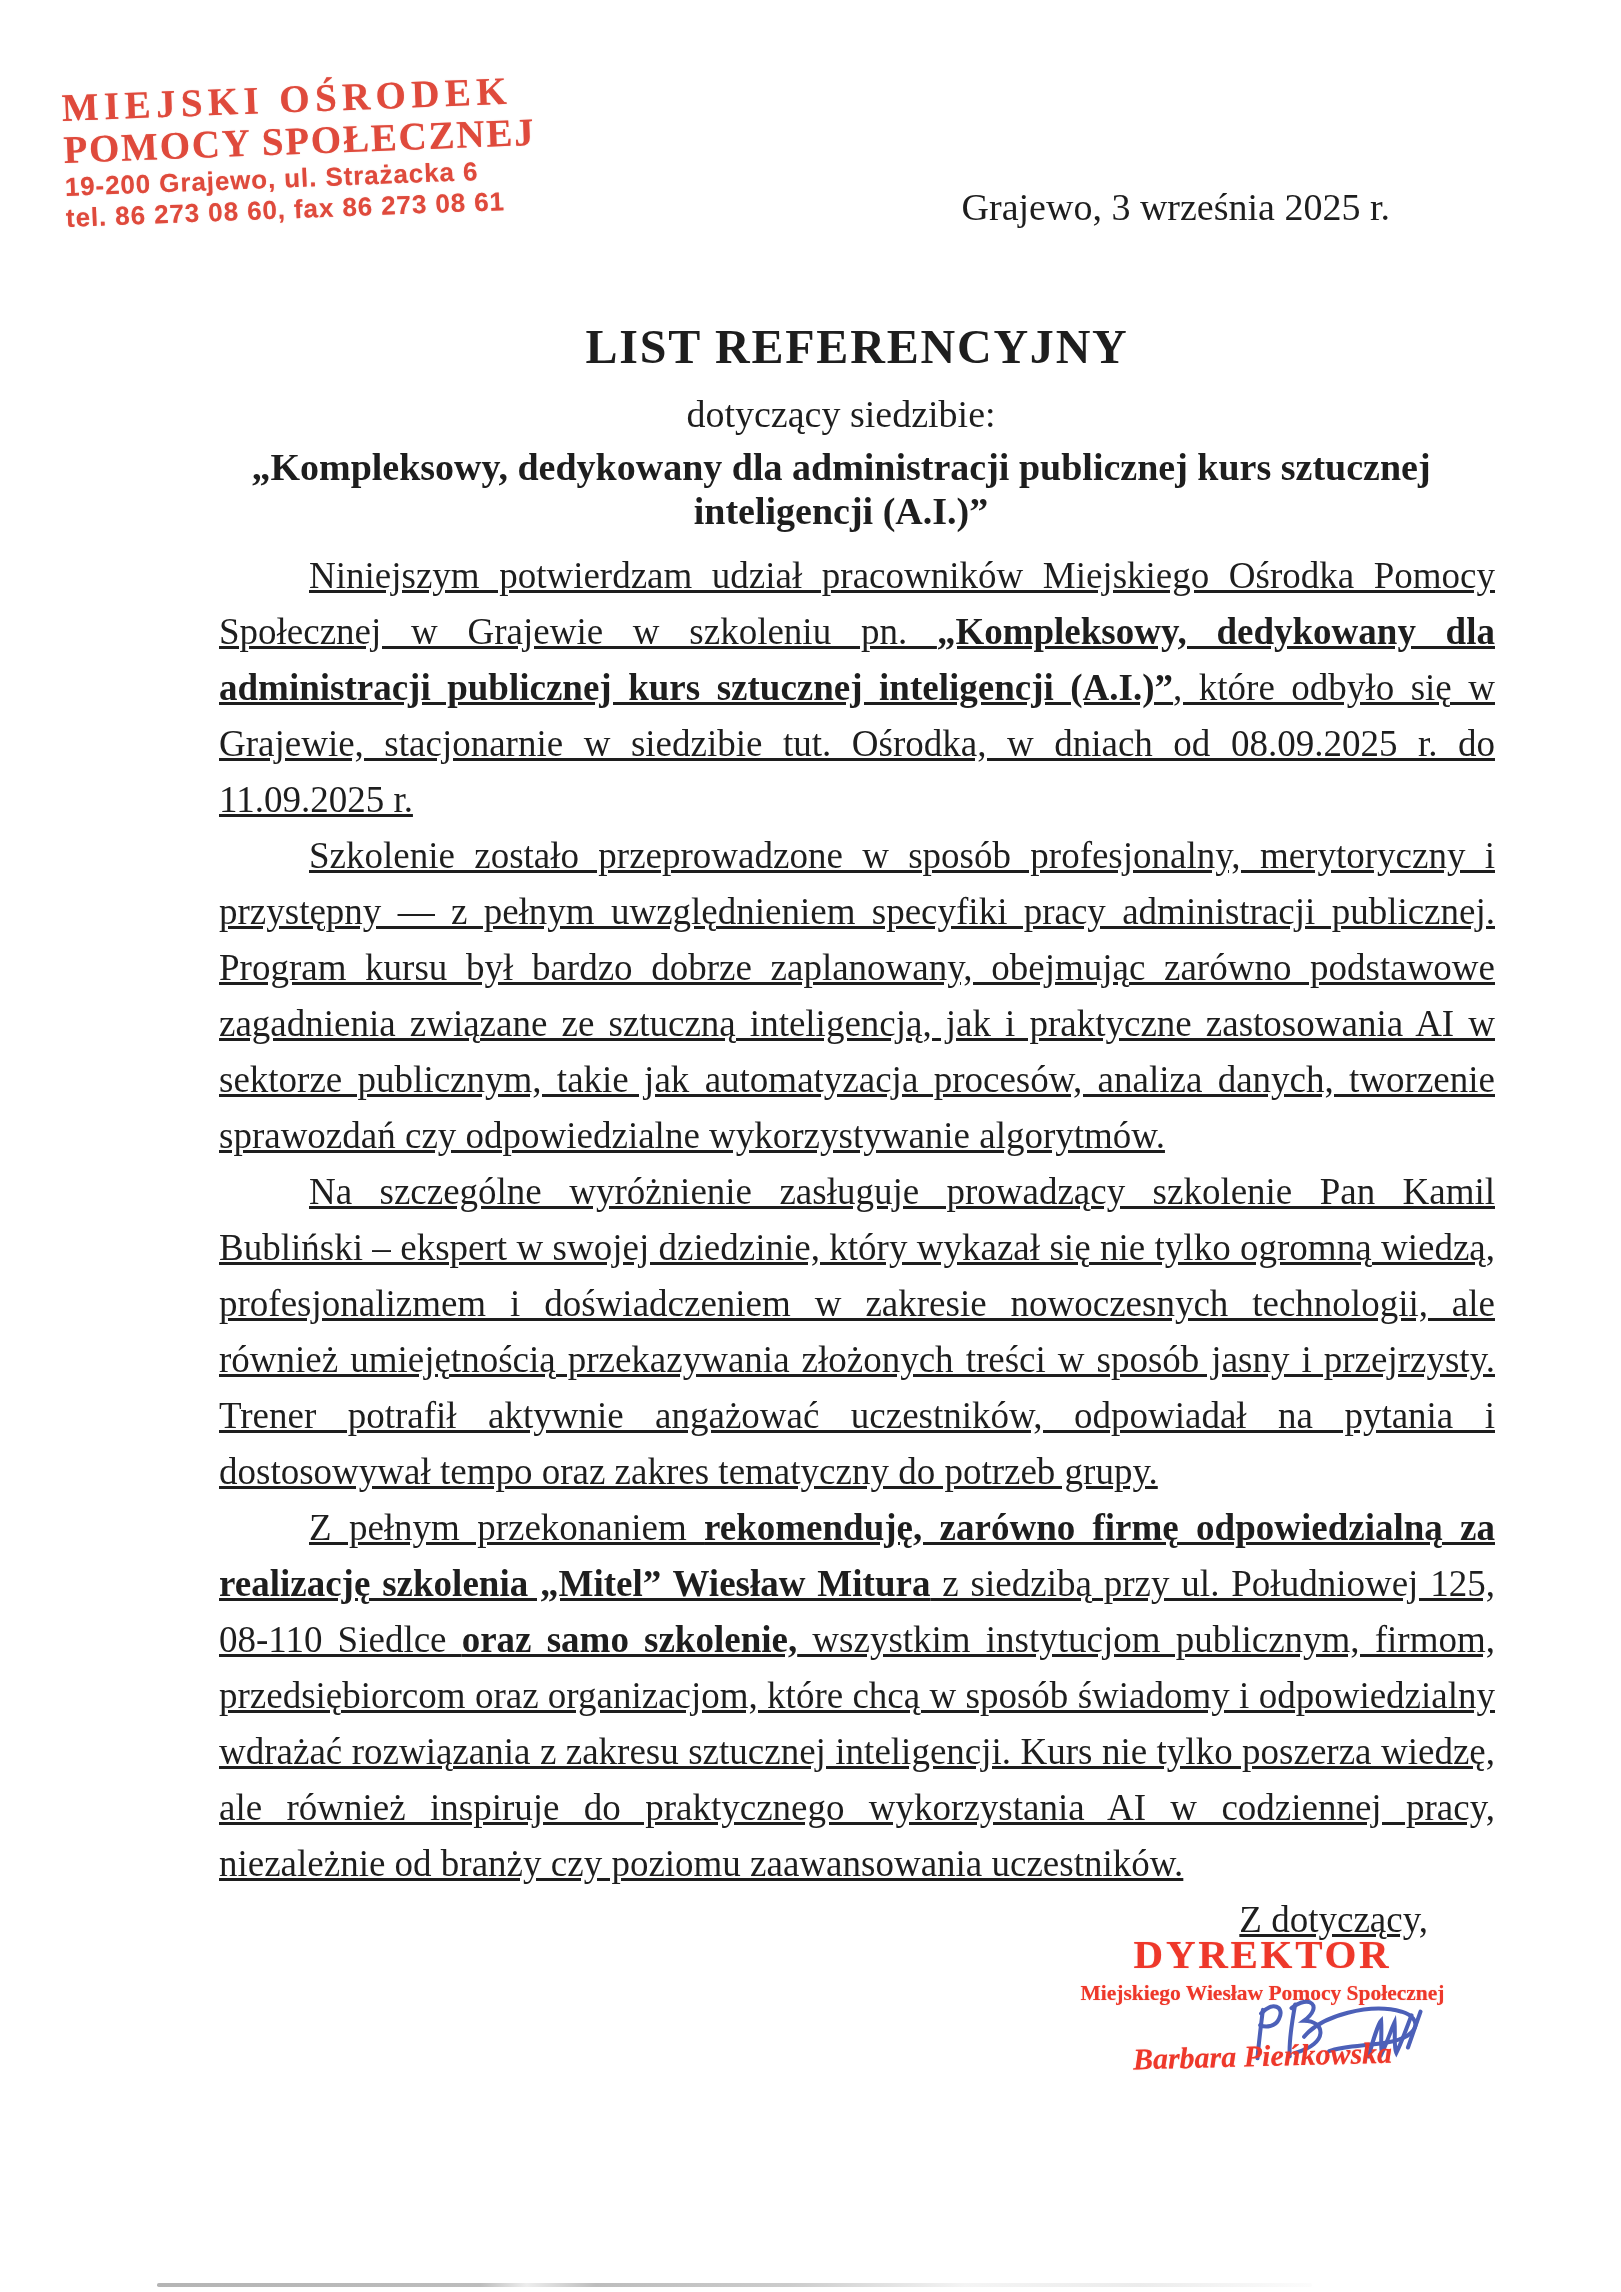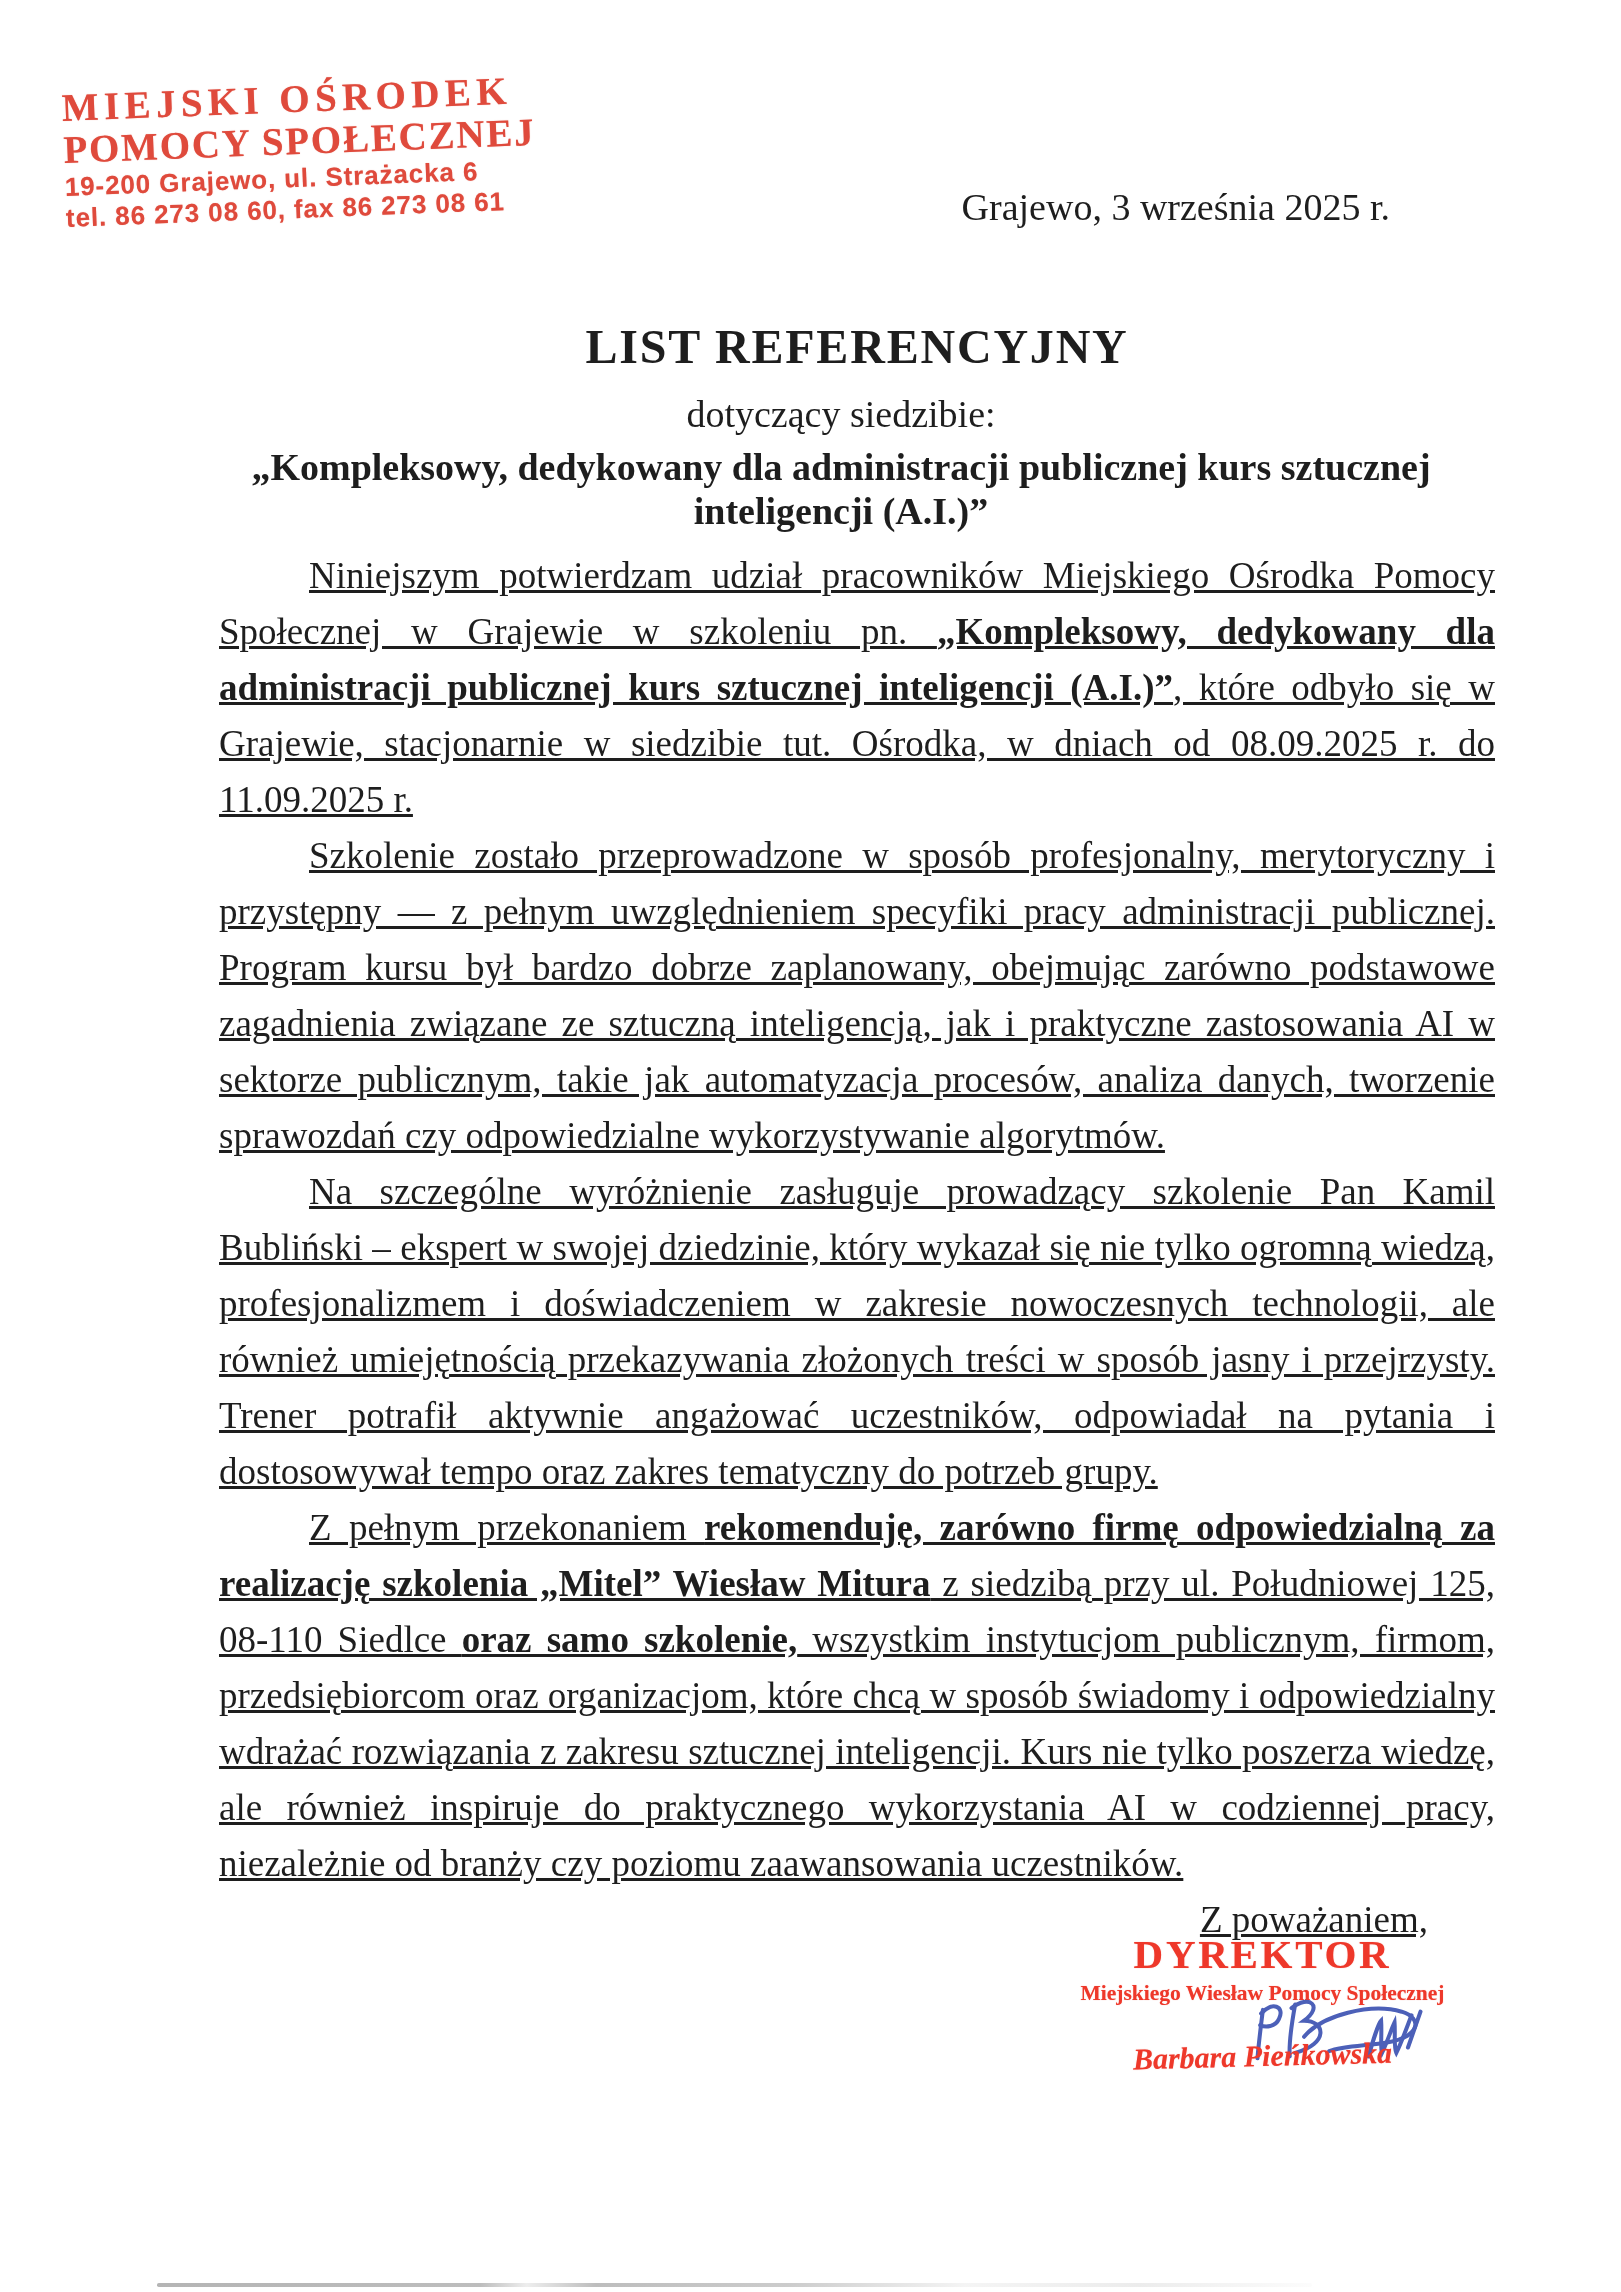--- a/index.html
+++ b/index.html
@@ -151,21 +151,21 @@
   <div class="content">
     <h1 class="title">LIST REFERENCYJNY</h1>
     <div class="subtitle">dotyczący siedzibie:</div>
     <div class="training-name">„Kompleksowy, dedykowany dla administracji publicznej kurs sztucznej inteligencji (A.I.)”</div>
 
     <div class="body-text">
       <p><span>Niniejszym potwierdzam udział pracowników Miejskiego Ośrodka Pomocy Społecznej w Grajewie w szkoleniu pn. </span><span style="font-weight: bold;">„Kompleksowy, dedykowany dla administracji publicznej kurs sztucznej inteligencji (A.I.)”</span><span>, które odbyło się w Grajewie, stacjonarnie w siedzibie tut. Ośrodka, w dniach od 08.09.2025 r. do 11.09.2025 r.</span></p>
       <p><span>Szkolenie zostało przeprowadzone w sposób profesjonalny, merytoryczny i przystępny — z pełnym uwzględnieniem specyfiki pracy administracji publicznej. Program kursu był bardzo dobrze zaplanowany, obejmując zarówno podstawowe zagadnienia związane ze sztuczną inteligencją, jak i praktyczne zastosowania AI w sektorze publicznym, takie jak automatyzacja procesów, analiza danych, tworzenie sprawozdań czy odpowiedzialne wykorzystywanie algorytmów.</span></p>
       <p><span>Na szczególne wyróżnienie zasługuje prowadzący szkolenie Pan Kamil Bubliński – ekspert w swojej dziedzinie, który wykazał się nie tylko ogromną wiedzą, profesjonalizmem i doświadczeniem w zakresie nowoczesnych technologii, ale również umiejętnością przekazywania złożonych treści w sposób jasny i przejrzysty. Trener potrafił aktywnie angażować uczestników, odpowiadał na pytania i dostosowywał tempo oraz zakres tematyczny do potrzeb grupy.</span></p>
       <p><span>Z pełnym przekonaniem </span><span style="font-weight: bold;">rekomenduję, zarówno firmę odpowiedzialną za realizację szkolenia „Mitel” Wiesław Mitura</span><span> z siedzibą przy ul. Południowej 125, 08-110 Siedlce </span><span style="font-weight: bold;">oraz samo szkolenie,</span><span> wszystkim instytucjom publicznym, firmom, przedsiębiorcom oraz organizacjom, które chcą w sposób świadomy i odpowiedzialny wdrażać rozwiązania z zakresu sztucznej inteligencji. Kurs nie tylko poszerza wiedzę, ale również inspiruje do praktycznego wykorzystania AI w codziennej pracy, niezależnie od branży czy poziomu zaawansowania uczestników.</span></p>
-      <p class="closing">Z poważaniem,</p>
+      <p class="closing">Z dotyczący,</p>
     </div>
   </div>
 
   <div class="sig-block">
     <div class="sig-role">DYREKTOR</div>
     <div class="sig-org">Miejskiego Wiesław Pomocy Społecznej</div>
     <svg class="sig-scribble" viewBox="0 0 230 110" fill="none">
       <g stroke="#3d53b3" stroke-width="4.5" stroke-linecap="round" opacity="0.92">
 
         <path d="M30,32 C28,48 25,72 24,86"></path>

